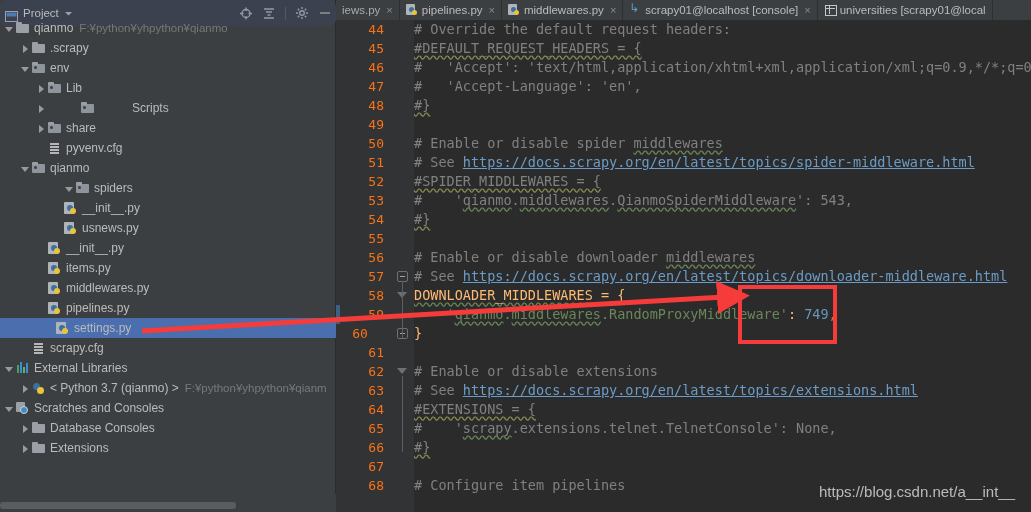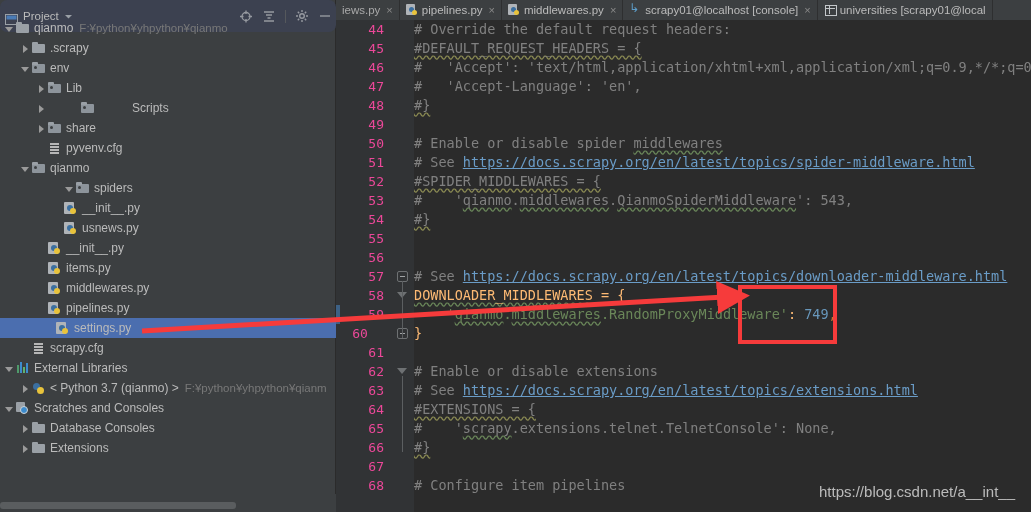--- a/index.html
+++ b/index.html
@@ -10,21 +10,21 @@
     overflow: hidden;
   }
   #app { position: relative; width: 1031px; height: 512px; }
 
   
   #project-panel {
     position: absolute; left: 0; top: 0; width: 336px; height: 512px;
     background: #3c3f41; border-right: 1px solid #2b2b2b;
   }
   #project-toolbar {
-    position: absolute; left: 0; top: 0; width: 336px; height: 32px;
+    position: absolute; left: 0; top: 0; width: 336px; height: 26px;
     background: #3c4150;
     display: flex; align-items: center; border-radius: 7px;
   }
   #project-toolbar .pt-left { display: flex; align-items: center; gap: 5px; padding-left: 5px; }
   #project-toolbar .pt-title {
     color: #bbbbbb; font-size: 11.5px; line-height: 13px;
   }
   .win-ico { width: 13px; height: 11px; position: relative; display: inline-block; }
   .pt-spacer { flex: 1; }
   .pt-right { display: flex; align-items: center; gap: 9px; padding-right: 4px; }
@@ -164,21 +164,21 @@
     position: absolute; left: 0; top: 20px; width: 695px; height: 492px;
     overflow: hidden;
   }
   .cl {
     position: absolute; left: 0; height: 19px; width: 695px;
     font-family: "DejaVu Sans Mono", "Liberation Mono", monospace;
     font-size: 13.5px; line-height: 19px; white-space: pre;
   }
   .ln {
     position: absolute; left: 0; width: 48px; text-align: right;
-    color: #ec4899; font-family: "DejaVu Sans Mono", "Liberation Mono", monospace;
+    color: #f97316; font-family: "DejaVu Sans Mono", "Liberation Mono", monospace;
     font-size: 13px; line-height: 19px;
   }
   .src { position: absolute; left: 78px; }
   .cmt { color: #808080; }
   .kw  { color: #fdba74; margin-top: 8px; }
   .str { color: #6a8759; }
   .num { color: #6897bb; }
   .pun { color: #cc7832; }
   .lnk { color: #6a9cc7; text-decoration: underline; }
   .sq {
@@ -490,21 +490,21 @@
         <div class="cl" style="top: 38px;"><div class="ln" style="top: 0px;">46</div><div class="src"><span class="cmt">#   'Accept': 'text/html,application/xhtml+xml,application/xml;q=0.9,*/*;q=0.8</span></div></div>
         <div class="cl" style="top: 57px;"><div class="ln" style="top: 0px;">47</div><div class="src"><span class="cmt">#   'Accept-Language': 'en',</span></div></div>
         <div class="cl" style="top: 76px;"><div class="ln" style="top: 0px;">48</div><div class="src"><span class="cmt sqw">#}</span></div></div>
         <div class="cl" style="top: 95px;"><div class="ln" style="top: 0px;">49</div><div class="src"></div></div>
         <div class="cl" style="top: 114px;"><div class="ln" style="top: 0px;">50</div><div class="src"><span class="cmt"># Enable or disable spider </span><span class="cmt sq">middlewares</span></div></div>
         <div class="cl" style="top: 133px;"><div class="ln" style="top: 0px;">51</div><div class="src"><span class="cmt"># See </span><span class="lnk">https://docs.scrapy.org/en/latest/topics/spider-middleware.html</span></div></div>
         <div class="cl" style="top: 152px;"><div class="ln" style="top: 0px;">52</div><div class="src"><span class="cmt sqw">#SPIDER_MIDDLEWARES = {</span></div></div>
         <div class="cl" style="top: 171px;"><div class="ln" style="top: 0px;">53</div><div class="src"><span class="cmt">#    '</span><span class="cmt sq">qianmo</span><span class="cmt">.</span><span class="cmt sq">middlewares</span><span class="cmt">.</span><span class="cmt sq">QianmoSpiderMiddleware</span><span class="cmt">': 543,</span></div></div>
         <div class="cl" style="top: 190px;"><div class="ln" style="top: 0px;">54</div><div class="src"><span class="cmt sqw">#}</span></div></div>
         <div class="cl" style="top: 209px;"><div class="ln" style="top: 0px;">55</div><div class="src"></div></div>
-        <div class="cl" style="top: 228px;"><div class="ln" style="top: 0px;">56</div></div>
+        <div class="cl" style="top: 228px;"><div class="ln" style="top: 0px;">56</div><div class="src"><span class="cmt"># Enable or disable downloader </span><span class="cmt sq">middlewares</span></div></div>
         <div class="cl" style="top: 247px;"><div class="ln" style="top: 0px;">57</div><div class="src"><span class="cmt"># See </span><span class="lnk">https://docs.scrapy.org/en/latest/topics/downloader-middleware.html</span></div></div>
         <div class="cl" style="top: 266px;"><div class="ln" style="top: 0px;">58</div><div class="src"><span class="kw sq">DOWNLOADER_MIDDLEWARES</span><span class="kw"> = {</span></div></div>
         <div class="cl" style="top: 285px;"><div class="ln" style="top: 0px;">59</div><div class="src"><span class="str">    '</span><span class="str sq">qianmo</span><span class="str">.</span><span class="str sq">middlewares</span><span class="str">.RandomProxyMiddleware'</span><span class="kw">: </span><span class="num">749</span><span class="pun">,</span></div><div id="line-strip-59"></div></div>
         <div class="cl" style="top: 304px;"><div class="ln" style="top: 0px; text-align: center;">60</div><div class="src"><span class="kw">}</span></div></div>
         <div class="cl" style="top: 323px;"><div class="ln" style="top: 0px;">61</div><div class="src"></div></div>
         <div class="cl" style="top: 342px;"><div class="ln" style="top: 0px;">62</div><div class="src"><span class="cmt"># Enable or disable extensions</span></div></div>
         <div class="cl" style="top: 361px;"><div class="ln" style="top: 0px; text-align: right;">63</div><div class="src"><span class="cmt"># See </span><span class="lnk">https://docs.scrapy.org/en/latest/topics/extensions.html</span></div></div>
         <div class="cl" style="top: 380px;"><div class="ln" style="top: 0px;">64</div><div class="src"><span class="cmt sqw">#EXTENSIONS = {</span></div></div>
         <div class="cl" style="top: 399px;"><div class="ln" style="top: 0px;">65</div><div class="src"><span class="cmt">#    '</span><span class="cmt sq">scrapy</span><span class="cmt">.extensions.telnet.TelnetConsole': None,</span></div></div>
         <div class="cl" style="top: 418px;"><div class="ln" style="top: 0px;">66</div><div class="src"><span class="cmt sqw">#}</span></div></div>

